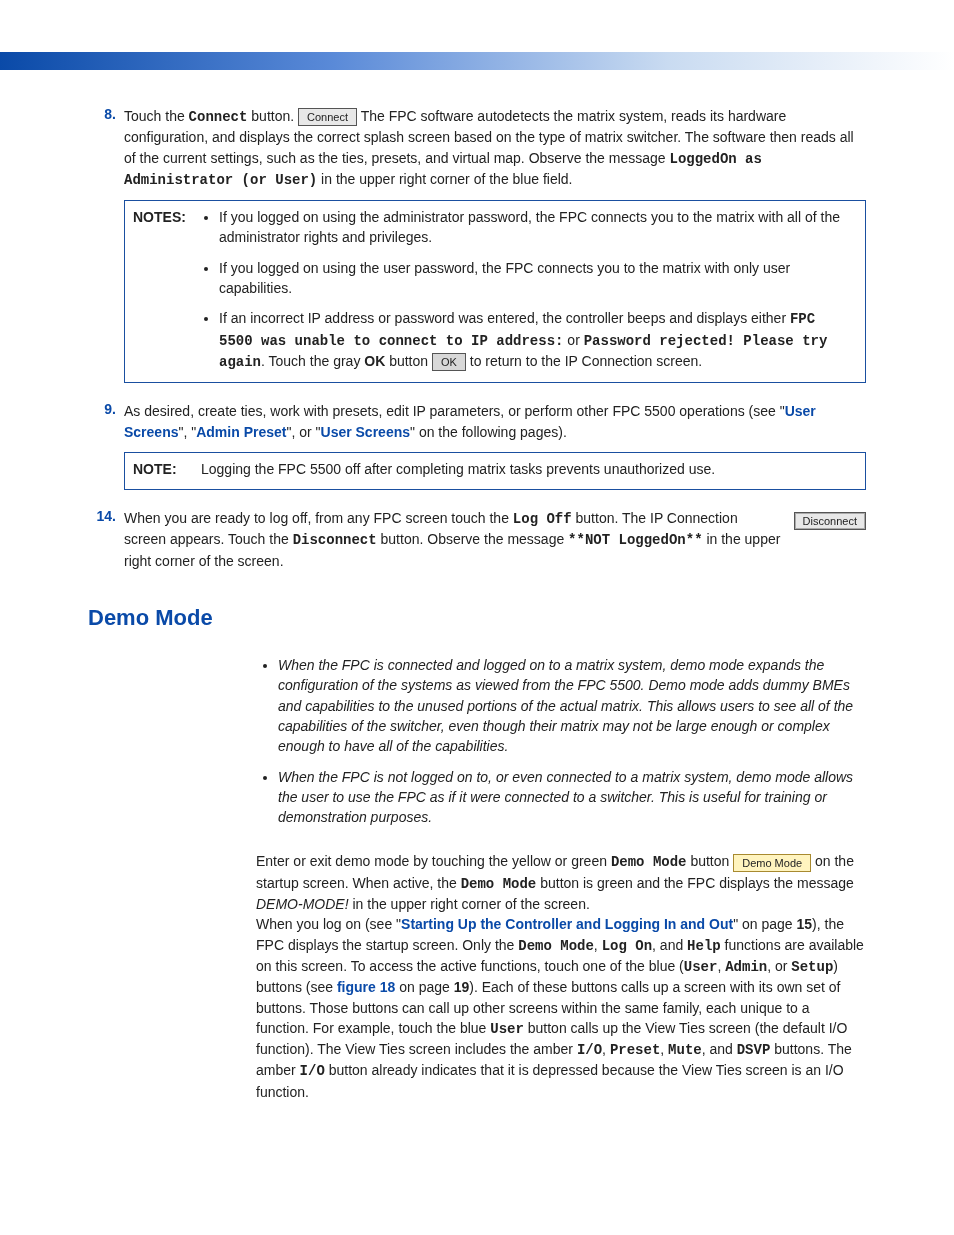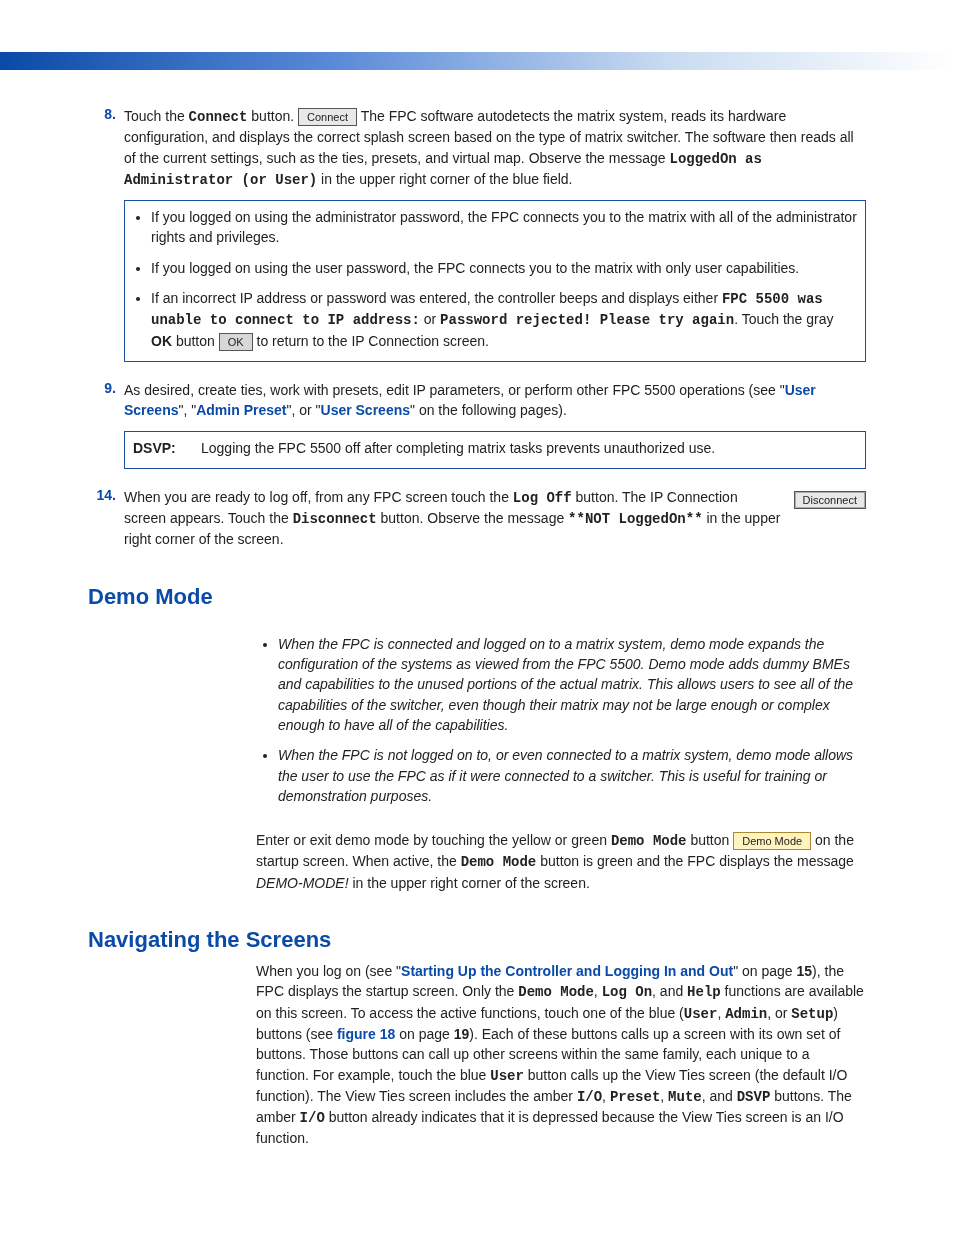--- a/index.html
+++ b/index.html
@@ -99,20 +99,21 @@
 
 <div class="page">
 
   <div class="step">
     <div class="step-num">8.</div>
     <div class="step-body">
       <span>Touch the </span><span class="mono">Connect</span><span> button. </span><span class="btn-img">Connect</span><span> The FPC software autodetects the matrix system, reads its hardware configuration, and displays the correct splash screen based on the type of matrix switcher. The software then reads all of the current settings, such as the ties, presets, and virtual map. Observe the message </span><span class="mono">LoggedOn as Administrator (or User)</span><span> in the upper right corner of the blue field.</span>
 
       <div class="note-box">
         <div class="note-row">
+          <div class="note-label">NOTES:</div>
           <div class="note-content">
             <ul>
               <li>If you logged on using the administrator password, the FPC connects you to the matrix with all of the administrator rights and privileges.</li>
               <li>If you logged on using the user password, the FPC connects you to the matrix with only user capabilities.</li>
               <li>
                 <span>If an incorrect IP address or password was entered, the controller beeps and displays either </span><span class="mono">FPC 5500 was unable to connect to IP address:</span><span> or </span><span class="mono">Password rejected! Please try again</span><span>. Touch the gray </span><b>OK</b><span> button </span><span class="btn-img gray">OK</span><span> to return to the IP Connection screen.</span>
               </li>
             </ul>
           </div>
         </div>
@@ -120,21 +121,21 @@
     </div>
   </div>
 
   <div class="step">
     <div class="step-num">9.</div>
     <div class="step-body">
       <span>As desired, create ties, work with presets, edit IP parameters, or perform other FPC 5500 operations (see "</span><span class="link">User Screens</span><span>", "</span><span class="link">Admin Preset</span><span>", or "</span><span class="link">User Screens</span><span>" on the following pages).</span>
 
       <div class="note-box">
         <div class="note-row">
-          <div class="note-label">DSVP:</div>
+          <div class="note-label">NOTE:</div>
           <div class="note-content">Logging the FPC 5500 off after completing matrix tasks prevents unauthorized use.</div>
         </div>
       </div>
     </div>
   </div>
 
   <div class="step">
     <div class="step-num">14.</div>
     <div class="step-body">
       <span class="disconnect-wrap"><span class="btn-img double">Disconnect</span></span>
@@ -146,21 +147,20 @@
   <div class="section-body">
     <ul>
       <li>When the FPC is connected and logged on to a matrix system, demo mode expands the configuration of the systems as viewed from the FPC 5500. Demo mode adds dummy BMEs and capabilities to the unused portions of the actual matrix. This allows users to see all of the capabilities of the switcher, even though their matrix may not be large enough or complex enough to have all of the capabilities.</li>
       <li>When the FPC is not logged on to, or even connected to a matrix system, demo mode allows the user to use the FPC as if it were connected to a switcher. This is useful for training or demonstration purposes.</li>
     </ul>
     <div>
       <span>Enter or exit demo mode by touching the yellow or green </span><span class="mono">Demo Mode</span><span> button </span><span class="btn-img yellow">Demo Mode</span><span> on the startup screen. When active, the </span><span class="mono">Demo Mode</span><span> button is green and the FPC displays the message </span><span class="italic">DEMO-MODE!</span><span> in the upper right corner of the screen.</span>
     </div>
   </div>
 
-  <h2 class="section">Navigating the Screens</h2>
   <div class="section-body">
     <span>When you log on (see "</span><span class="link">Starting Up the Controller and Logging In and Out</span><span>" on page </span><b>15</b><span>), the FPC displays the startup screen. Only the </span><span class="mono">Demo Mode</span><span>, </span><span class="mono">Log On</span><span>, and </span><span class="mono">Help</span><span> functions are available on this screen. To access the active functions, touch one of the blue (</span><span class="mono">User</span><span>, </span><span class="mono">Admin</span><span>, or </span><span class="mono">Setup</span><span>) buttons (see </span><span class="link">figure 18</span><span> on page </span><b>19</b><span>). Each of these buttons calls up a screen with its own set of buttons. Those buttons can call up other screens within the same family, each unique to a function. For example, touch the blue </span><span class="mono">User</span><span> button calls up the View Ties screen (the default I/O function). The View Ties screen includes the amber </span><span class="mono">I/O</span><span>, </span><span class="mono">Preset</span><span>, </span><span class="mono">Mute</span><span>, and </span><span class="mono">DSVP</span><span> buttons. The amber </span><span class="mono">I/O</span><span> button already indicates that it is depressed because the View Ties screen is an I/O function.</span>
   </div>
 
 </div>
 
 <div class="footer">
   
   
 </div>

